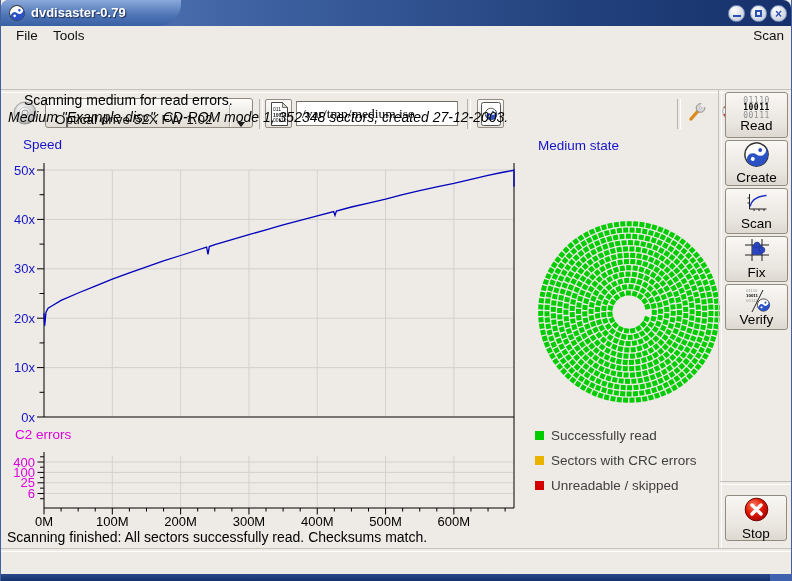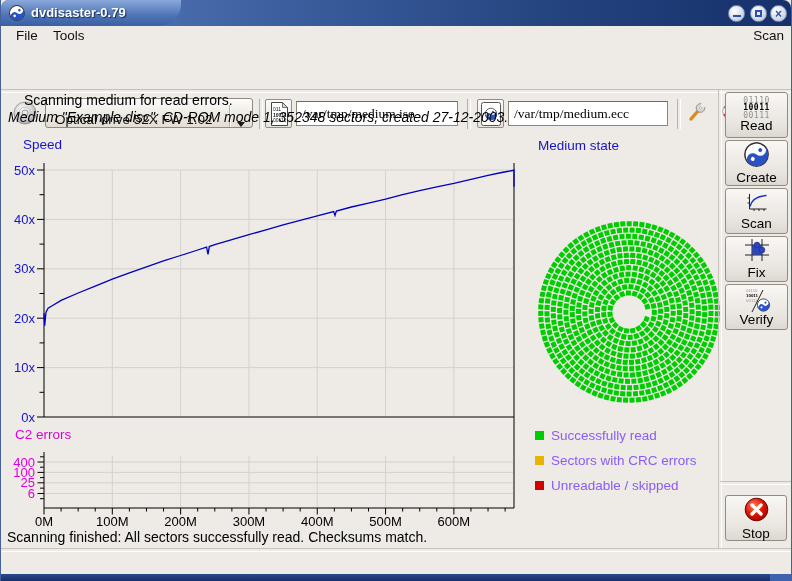--- a/index.html
+++ b/index.html
@@ -26,21 +26,21 @@
   .combo-arrow{width:0;height:0;border-left:4.5px solid transparent;border-right:4.5px solid transparent;border-top:5.5px solid #1a1a1a;margin:0 7px;}
   .entry{background:#fff;border:1px solid #8c867c;border-top-color:#6e6960;box-sizing:border-box;font-size:13.5px;color:#000;padding:0 5px;font-family:Liberation Serif, serif;}
   .icon-btn{background:linear-gradient(180deg,#fbfaf8,#e8e4de);border:1px solid #938d83;border-radius:2px;box-sizing:border-box;display:flex;align-items:center;justify-content:center;}
   .flat-icon{display:flex;align-items:center;justify-content:center;}
   .hgroove{left:0;width:100%;height:2px;border-top:1px solid #c6c2bb;border-bottom:1px solid #ffffff;}
   
   .status1{left:7px;top:92px;font-size:14px;color:#000;margin-left:16px;}
   .status2{left:7px;top:109px;font-size:14px;font-style:italic;color:#000;}
   .chart-title{font-size:13.5px;z-index:3;}
   
-  .legend-row{left:534px;display:flex;align-items:center;gap:7px;font-size:13.5px;color:#8b5cf6;}
+  .legend-row{left:534px;display:flex;align-items:center;gap:7px;font-size:13.5px;color:#404040;}
   .swatch{width:9px;height:9px;display:inline-block;}
   
   .vgroove{left:717px;top:90px;width:2px;height:458px;border-left:1px solid #c6c2bb;border-right:1px solid #ffffff;}
   .side-sep{left:719px;top:481px;width:73px;height:2px;border-top:1px solid #c6c2bb;border-bottom:1px solid #ffffff;}
   .side-btn{left:724px;width:63px;height:46px;background:linear-gradient(180deg,#f9f7f4,#e9e5df 70%,#ddd8d0);border:1px solid #918b81;border-radius:3px;box-sizing:border-box;display:flex;flex-direction:column;align-items:center;justify-content:center;padding:1px;cursor:default;}
   .side-btn .lbl{font-size:13.5px;color:#000;line-height:14px;}
   .bin-lines{text-align:center;font-family:"DejaVu Sans Mono",monospace;font-size:8px;line-height:7.5px;letter-spacing:0.5px;}
   .bin-gray{color:#8f8f8f;display:block;}
   .bin-black{color:#000;font-weight:bold;display:block;}
   .verify-ico{position:relative;width:30px;height:26px;}
@@ -131,21 +131,20 @@
     <input class="abs entry" style="left: 295px; top: 55px; width: 162px; height: 25px;" readonly="" value="/var/tmp/medium.iso">
     <span class="abs tsep" style="left:466px;top:53px"></span>
     <span class="abs icon-btn" style="left:476px;top:53px;width:27px;height:29px">
       <svg width="24" height="26">
         <rect x="2.5" y="1.5" width="19" height="23" rx="2" fill="#fff" stroke="#555"></rect>
         <g transform="translate(12,13) scale(0.62) rotate(40)">
             <use href="#yy"></use>
           </g>
       </svg>
     </span>
-    <input class="abs entry" style="left: 507px; top: 55px; width: 160px; height: 25px;" readonly="" value="/var/tmp/medium.ecc">
     <span class="abs tsep" style="left:676px;top:53px"></span>
     <span class="abs flat-icon" style="left:686px;top:55px">
       <svg width="22" height="22">
         <path d="M4 18 L11 10" stroke="#d98b1e" stroke-width="3.4" stroke-linecap="round"></path>
         <circle cx="13.5" cy="7" r="4.3" fill="#d8d8d8" stroke="#8f8f8f"></circle>
         <circle cx="16.4" cy="3.9" r="2.5" fill="#eeeae5"></circle>
         <circle cx="13.5" cy="7" r="1.2" fill="#eeeae5" stroke="#a5a5a5" stroke-width="0.5"></circle>
       </svg>
     </span>
     <span class="abs flat-icon" style="left:720px;top:55px">

